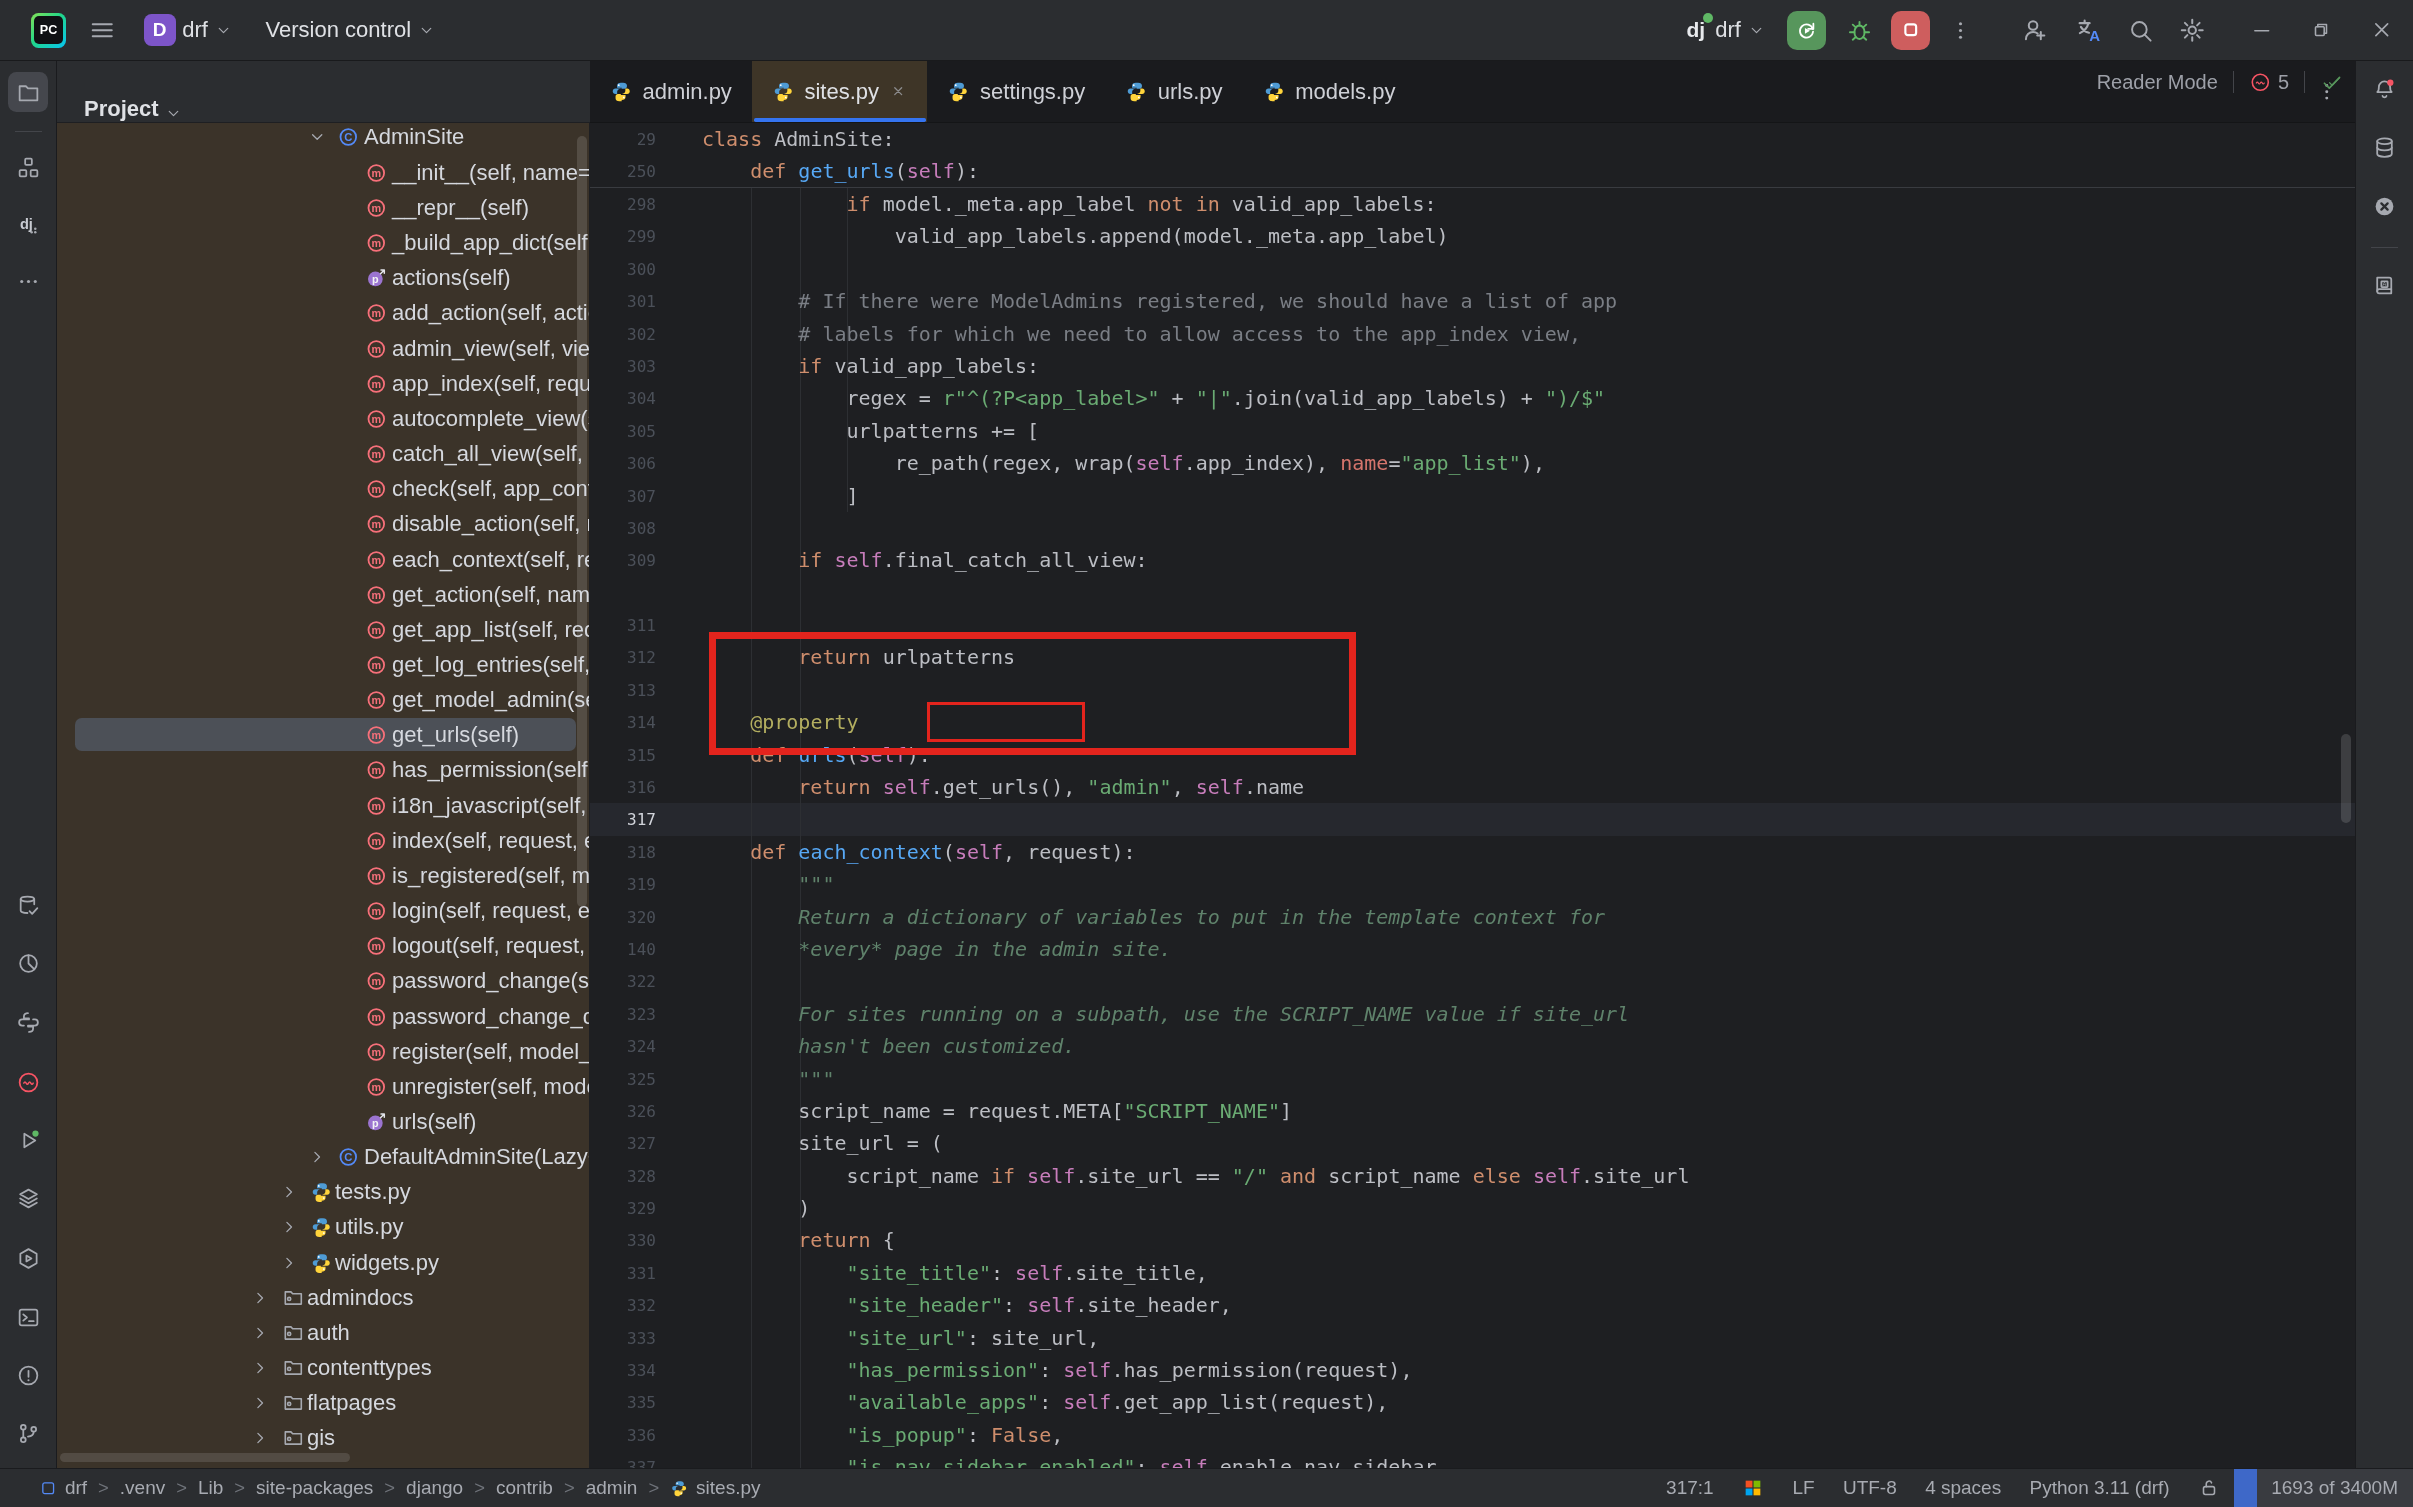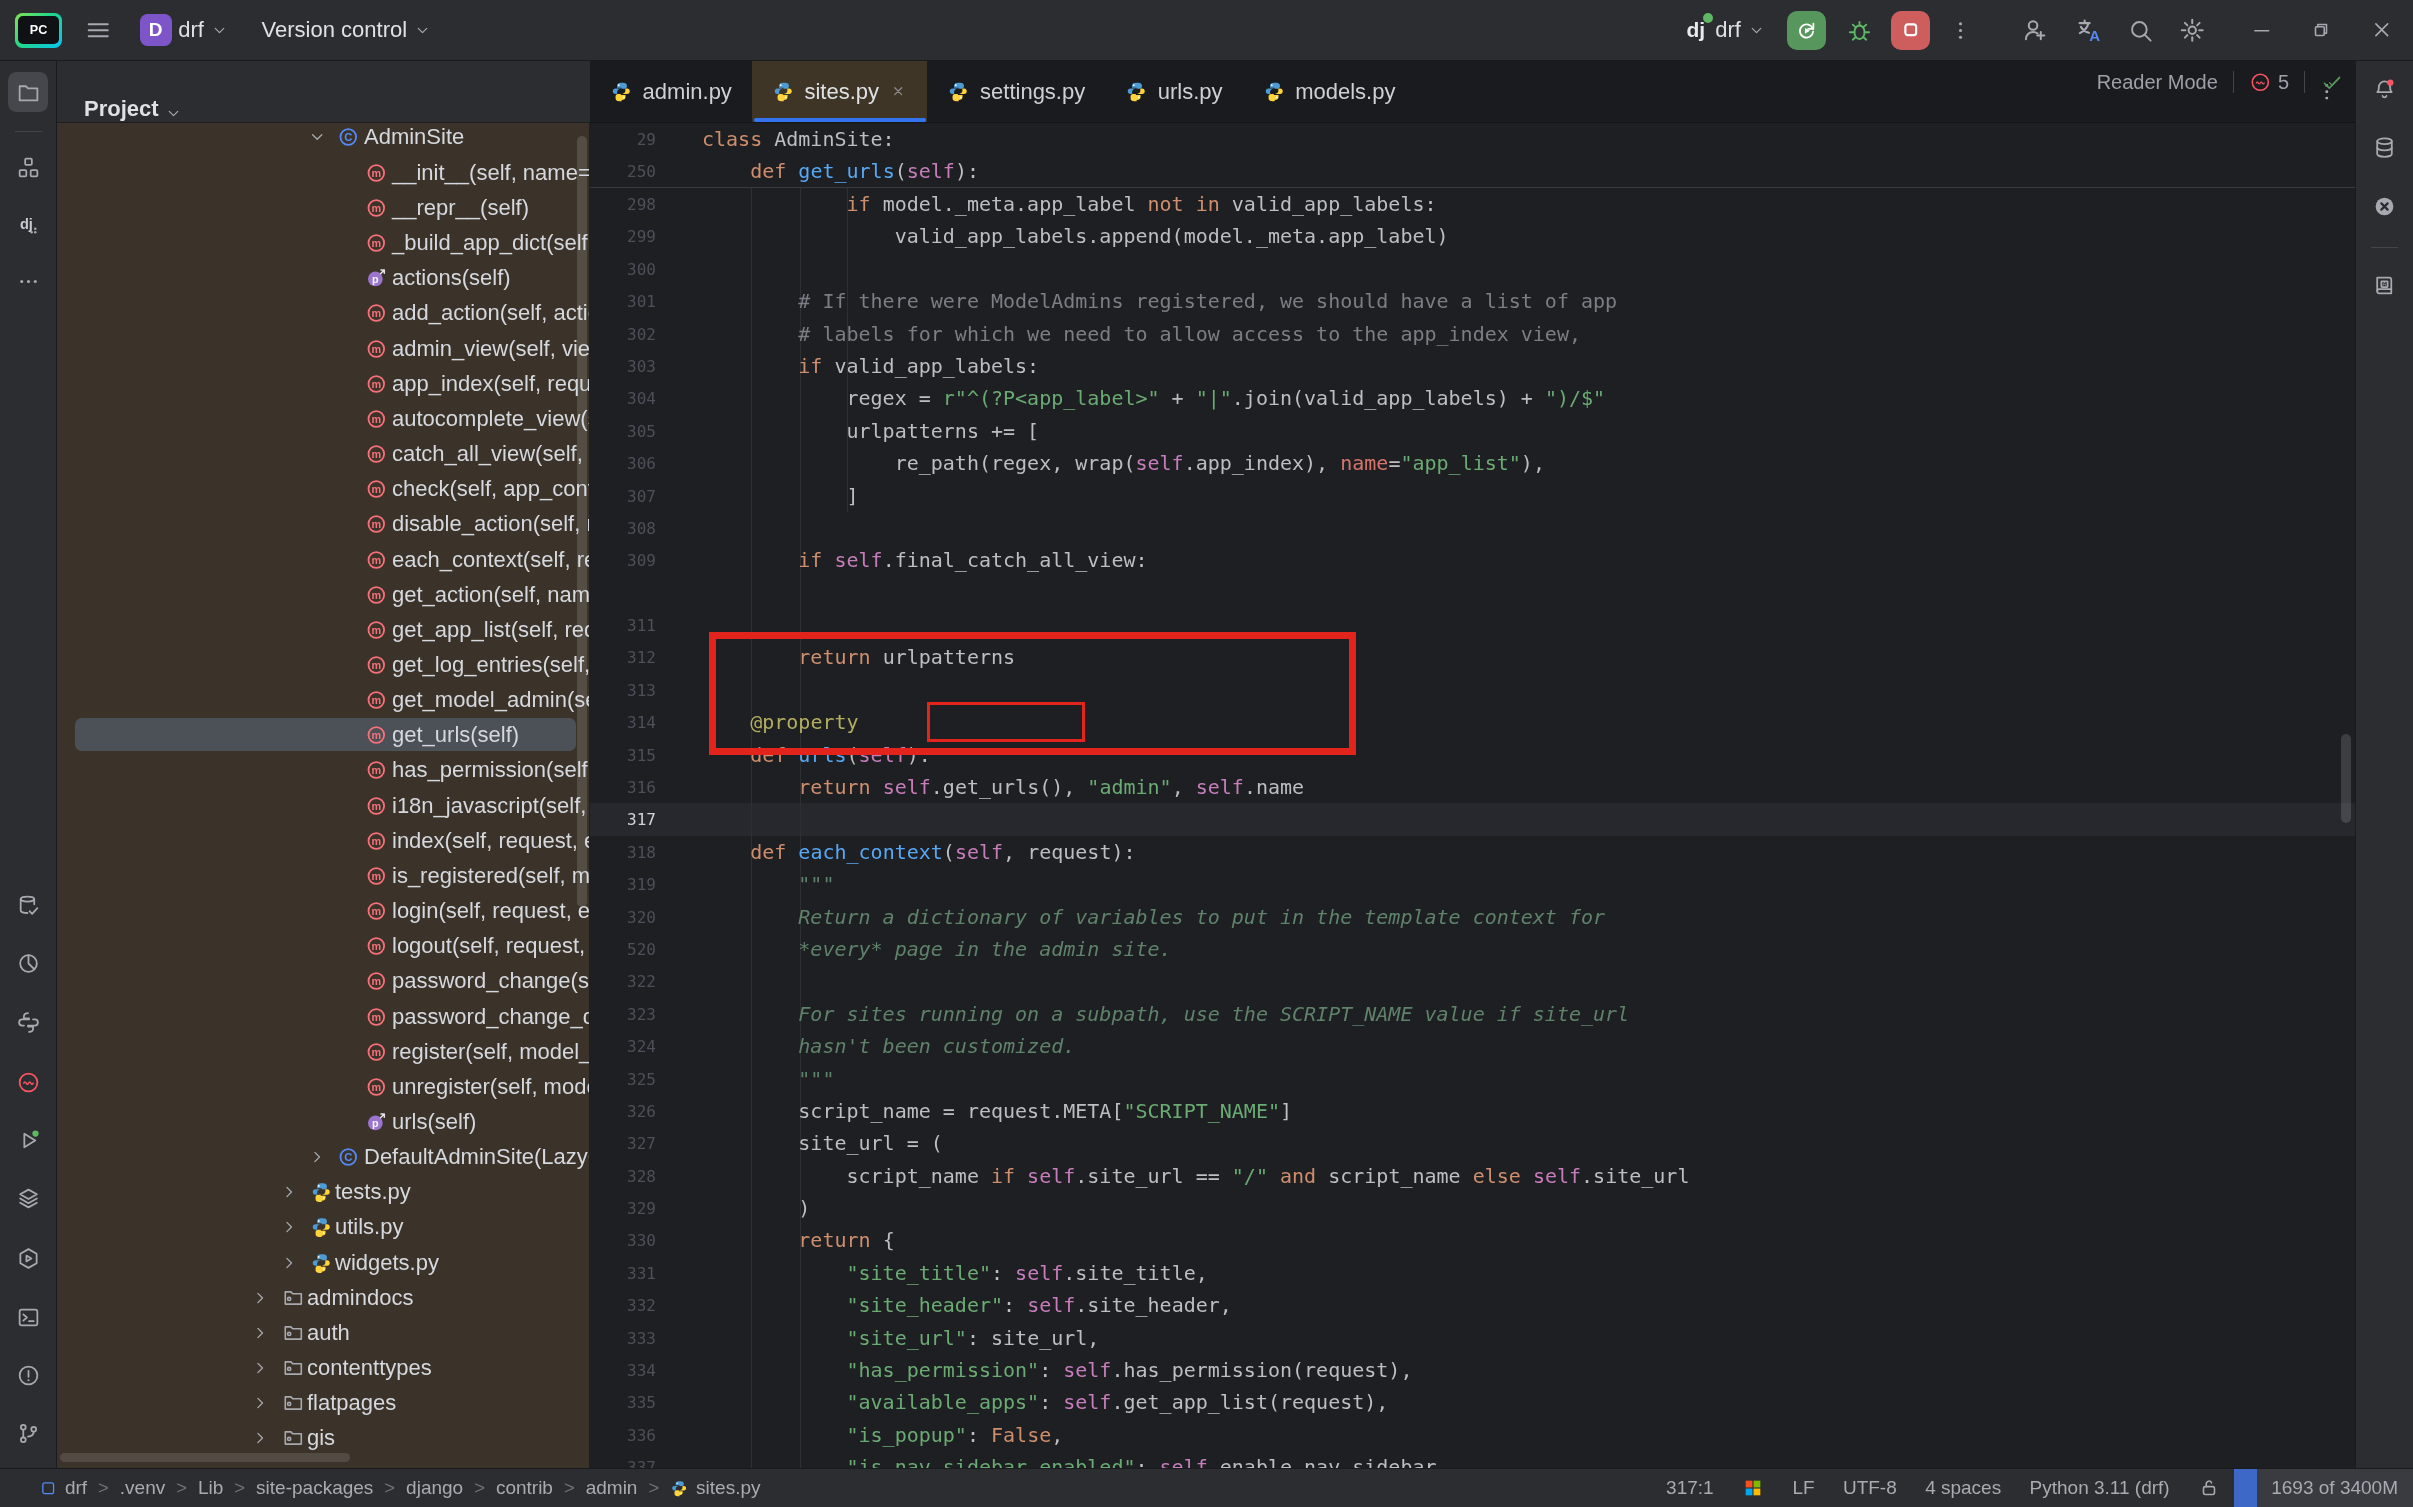--- a/index.html
+++ b/index.html
@@ -2,21 +2,21 @@
 <html style="font-size:13.4px"><head>
 <meta charset="utf-8">
 <style>
   html,body{margin:0;padding:0;background:#111;}
   .app{position:relative;width:2413px;height:1508px;background:#1E1F22;overflow:hidden;
        font-family:"Liberation Sans",sans-serif;color:#DFE1E5;-webkit-font-smoothing:antialiased;}
   .ic{fill:none;stroke:#A6A9B0;stroke-width:1.7;stroke-linecap:round;stroke-linejoin:round;display:block}
   
   .titlebar{position:absolute;left:0;top:0;width:2413px;height:61px;background:#2B2D30;
             display:flex;align-items:center;border-bottom:0.8px solid #191A1C;box-sizing:border-box}
-  .pclogo{width:47px;height:35px;border-radius:7.5px;margin-left:15px;position:relative;
+  .pclogo{width:35px;height:35px;border-radius:7.5px;margin-left:31px;position:relative;
           background:linear-gradient(135deg,#86E256 0%,#21D789 45%,#07C3F2 100%)}
   .pclogo i{position:absolute;inset:3.4px;background:#101114;border-radius:5px;font-style:normal;
             color:#FFF;font-weight:bold;font-size:12.6px;display:flex;align-items:center;justify-content:center}
   .tb-item{display:flex;align-items:center;gap:6.7px}
   .badge{width:32px;height:32px;border-radius:7.5px;background:#7D55C9;color:#fff;font-weight:bold;
          font-size:19px;display:flex;align-items:center;justify-content:center}
   .tb-text{font-size:22px;color:#DFE1E5}
   .runcfg{display:flex;align-items:center;gap:6.7px;margin-left:auto}
   .djrun{position:relative;font-weight:bold;font-size:21px;color:#E8EAED;padding-right:3.4px}
   .djrun b{position:absolute;top:-5px;right:-5px;width:10px;height:10px;border-radius:50%;background:#5FB865}
@@ -829,21 +829,21 @@
         <div class="cline" style="top: 421px;"><span class="num">311</span><span class="src"></span></div>
         <div class="cline" style="top: 453px;"><span class="num">312</span><span class="src"><span class="tk-pl">        </span><span class="tk-kw">return </span><span class="tk-pl">urlpatterns</span></span></div>
         <div class="cline" style="top: 486px;"><span class="num">313</span><span class="src"></span></div>
         <div class="cline" style="top: 518px;"><span class="num">314</span><span class="src"><span class="tk-pl">    </span><span class="tk-deco">@property</span></span></div>
         <div class="cline" style="top: 551px;"><span class="num">315</span><span class="src"><span class="tk-pl">    </span><span class="tk-kw">def </span><span class="tk-fn">urls</span><span class="tk-pl">(</span><span class="tk-self">self</span><span class="tk-pl">):</span></span></div>
         <div class="cline" style="top: 583px;"><span class="num">316</span><span class="src"><span class="tk-pl">        </span><span class="tk-kw">return </span><span class="tk-self">self</span><span class="tk-pl">.get_urls(), </span><span class="tk-str">"admin"</span><span class="tk-pl">, </span><span class="tk-self">self</span><span class="tk-pl">.name</span></span></div>
         <div class="cline cur" style="top: 615px;"><span class="num">317</span><span class="src"></span></div>
         <div class="cline" style="top: 648px;"><span class="num">318</span><span class="src"><span class="tk-pl">    </span><span class="tk-kw">def </span><span class="tk-fn">each_context</span><span class="tk-pl">(</span><span class="tk-self">self</span><span class="tk-pl">, request):</span></span></div>
         <div class="cline" style="top: 680px;"><span class="num">319</span><span class="src"><span class="tk-pl">        </span><span class="tk-doc">"""</span></span></div>
         <div class="cline" style="top: 713px; padding-left: 12px;"><span class="num">320</span><span class="src"><span class="tk-pl">        </span><span class="tk-doc">Return a dictionary of variables to put in the template context for</span></span></div>
-        <div class="cline" style="top: 745px;"><span class="num">520</span><span class="src"><span class="tk-pl">        </span><span class="tk-doc">*every* page in the admin site.</span></span></div>
+        <div class="cline" style="top: 745px;"><span class="num">140</span><span class="src"><span class="tk-pl">        </span><span class="tk-doc">*every* page in the admin site.</span></span></div>
         <div class="cline" style="top: 777px;"><span class="num">322</span><span class="src"></span></div>
         <div class="cline" style="top: 810px;"><span class="num">323</span><span class="src"><span class="tk-pl">        </span><span class="tk-doc">For sites running on a subpath, use the SCRIPT_NAME value if site_url</span></span></div>
         <div class="cline" style="top: 842px;"><span class="num">324</span><span class="src"><span class="tk-pl">        </span><span class="tk-doc">hasn't been customized.</span></span></div>
         <div class="cline" style="top: 875px;"><span class="num">325</span><span class="src"><span class="tk-pl">        </span><span class="tk-doc">"""</span></span></div>
         <div class="cline" style="top: 907px;"><span class="num">326</span><span class="src"><span class="tk-pl">        script_name = request.META[</span><span class="tk-str">"SCRIPT_NAME"</span><span class="tk-pl">]</span></span></div>
         <div class="cline" style="top: 939px;"><span class="num">327</span><span class="src"><span class="tk-pl">        site_url = (</span></span></div>
         <div class="cline" style="top: 972px;"><span class="num">328</span><span class="src"><span class="tk-pl">            script_name </span><span class="tk-kw">if </span><span class="tk-self">self</span><span class="tk-pl">.site_url == </span><span class="tk-str">"/"</span><span class="tk-kw"> and </span><span class="tk-pl">script_name </span><span class="tk-kw">else </span><span class="tk-self">self</span><span class="tk-pl">.site_url</span></span></div>
         <div class="cline" style="top: 1004px;"><span class="num">329</span><span class="src"><span class="tk-pl">        )</span></span></div>
         <div class="cline" style="top: 1036px;"><span class="num">330</span><span class="src"><span class="tk-pl">        </span><span class="tk-kw">return </span><span class="tk-pl">{</span></span></div>
         <div class="cline" style="top: 1069px;"><span class="num">331</span><span class="src"><span class="tk-pl">            </span><span class="tk-str">"site_title"</span><span class="tk-pl">: </span><span class="tk-self">self</span><span class="tk-pl">.site_title,</span></span></div>

